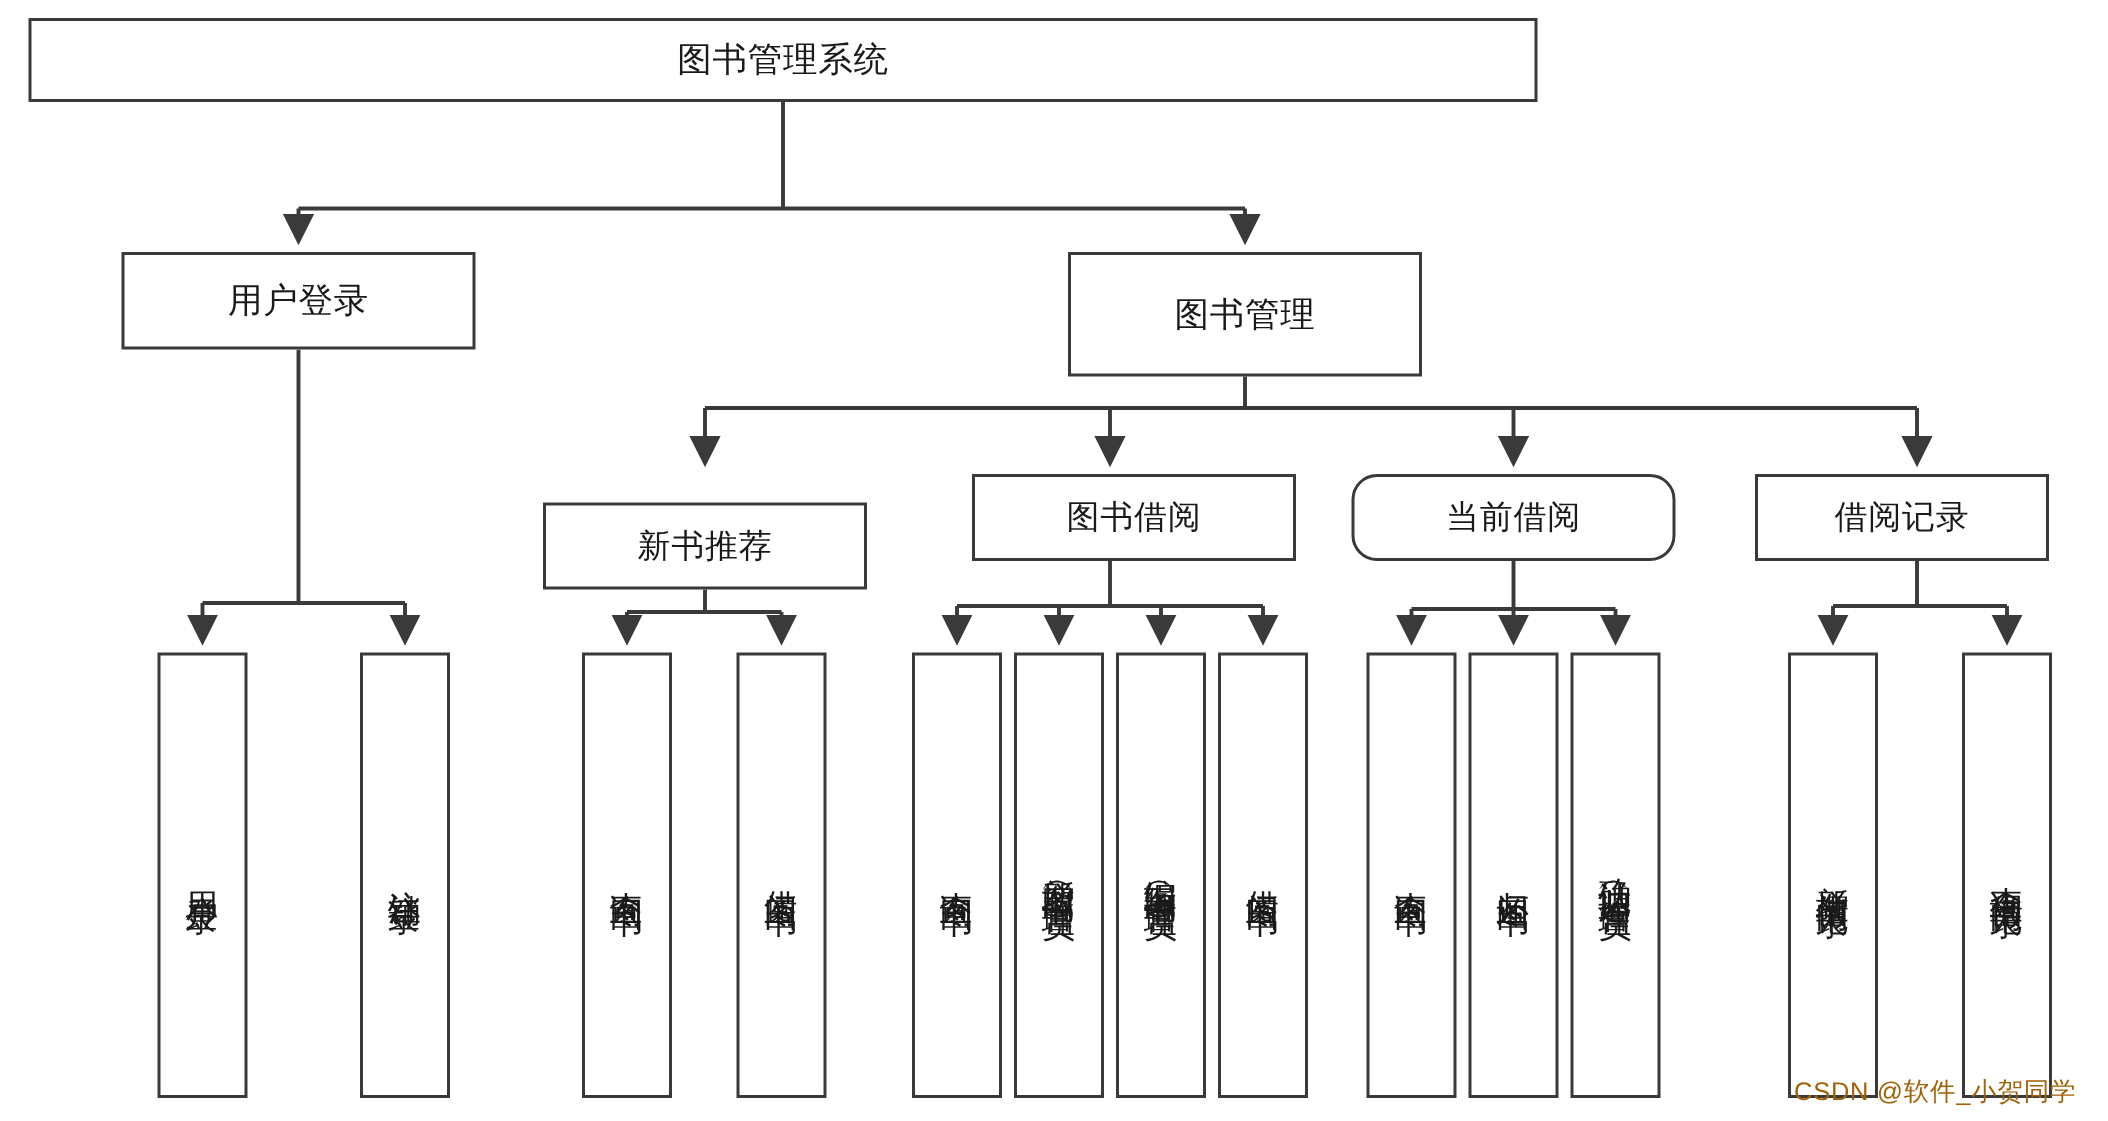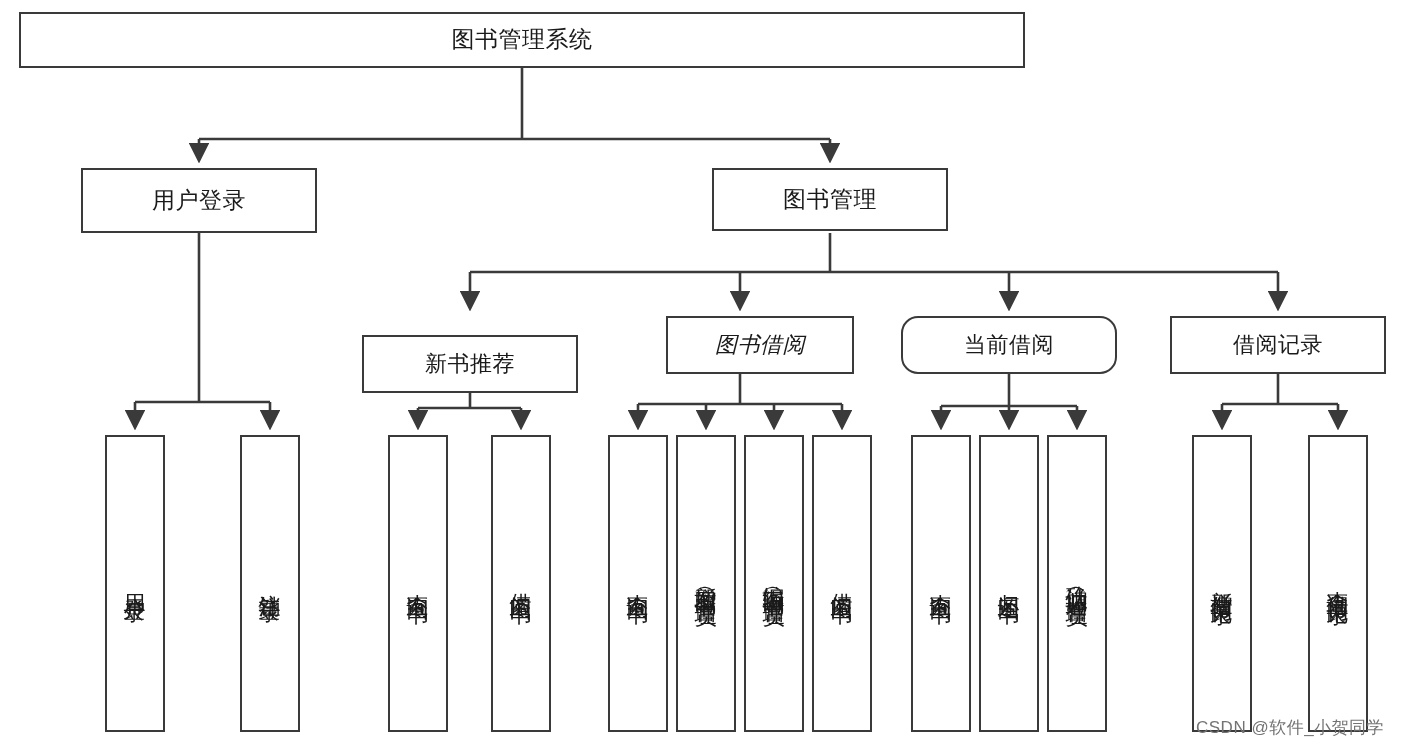--- a/index.html
+++ b/index.html
@@ -54,21 +54,21 @@
   .node.leaf .label {
     writing-mode: vertical-rl;
     text-orientation: upright;
     font-size: 22px;
     letter-spacing: 3px;
     line-height: 1.05;
     white-space: nowrap;
   }
   .watermark {
     position: absolute;
-    color: #737373;
+    color: #a16207;
     font-size: 17px;
     white-space: nowrap;
     letter-spacing: 0.5px;
   }
 </style>
 </head>
 <body>
 
 <div id="diagram-root">
 
@@ -122,34 +122,34 @@
     </g>
   </svg>
 
   <div class="node root" style="left:19px; top:12px; width:1006px; height:56px;">
     <span class="label">图书管理系统</span>
   </div>
 
   <div class="node level2" style="left:81px; top:168px; width:236px; height:65px;">
     <span class="label">用户登录</span>
   </div>
-  <div class="node level2" style="left:712px; top:168px; width:236px; height:63px;">
+  <div class="node level2" style="left:712px; top:168px; width:236px; height:83px;">
     <span class="label">图书管理</span>
   </div>
 
   <div class="node level3" style="left:362px; top:335px; width:216px; height:58px;">
     <span class="label">新书推荐</span>
   </div>
-  <div class="node level3" style="left:666px; top:316px; width:188px; height:58px;font-style:italic;">
+  <div class="node level3" style="left:648px; top:316px; width:216px; height:58px;">
     <span class="label">图书借阅</span>
   </div>
   <div class="node level3" style="left:901px; top:316px; width:216px; height:58px;border-radius:17px;">
     <span class="label">当前借阅</span>
   </div>
-  <div class="node level3" style="left:1170px; top:316px; width:216px; height:58px;">
+  <div class="node level3" style="left:1170px; top:316px; width:196px; height:58px;">
     <span class="label">借阅记录</span>
   </div>
 
   <div class="node leaf" style="left:105px; top:435px; width:60px; height:297px;">
     <span class="label">用户登录</span>
   </div>
   <div class="node leaf" style="left:240px; top:435px; width:60px; height:297px;">
     <span class="label">注销登录</span>
   </div>
 

